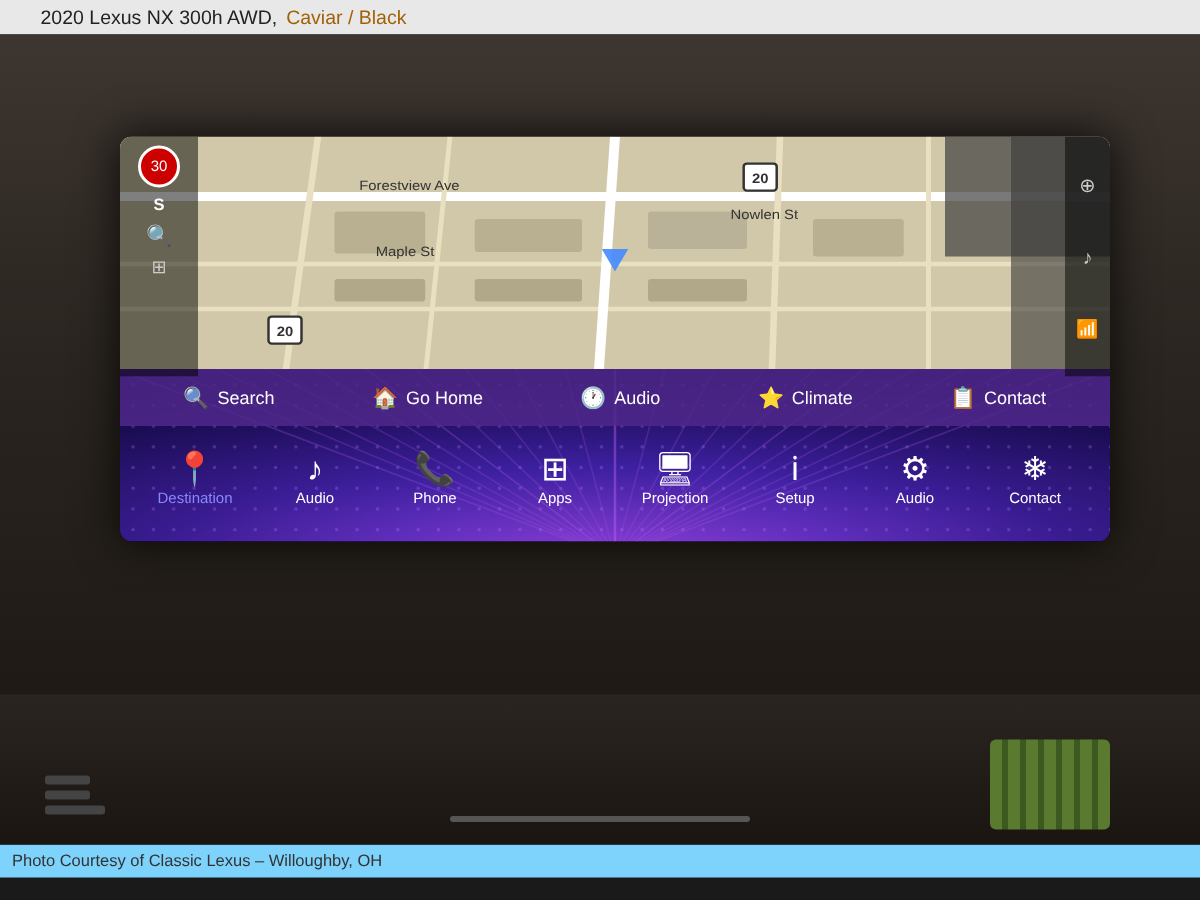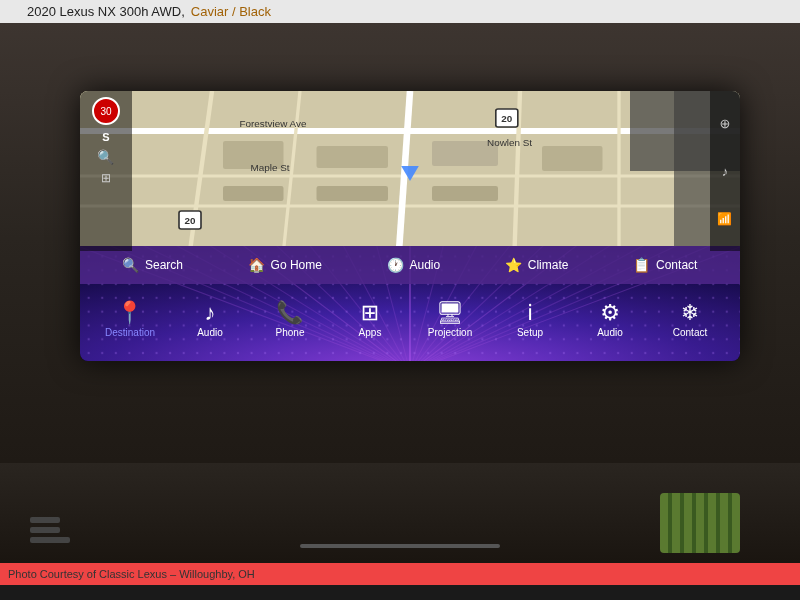--- a/index.html
+++ b/index.html
@@ -239,21 +239,21 @@
 
     .dash-btn {
       width: 30px;
       height: 6px;
       background: #444;
       border-radius: 2px;
     }
 
     
     .footer-bar {
-      background: #ef4444;
+      background: #7dd3fc;
       height: 22px;
       display: flex;
       align-items: center;
       padding: 0 8px;
       font-size: 11px;
       color: #333;
     }
 
     
     .road-vent {

